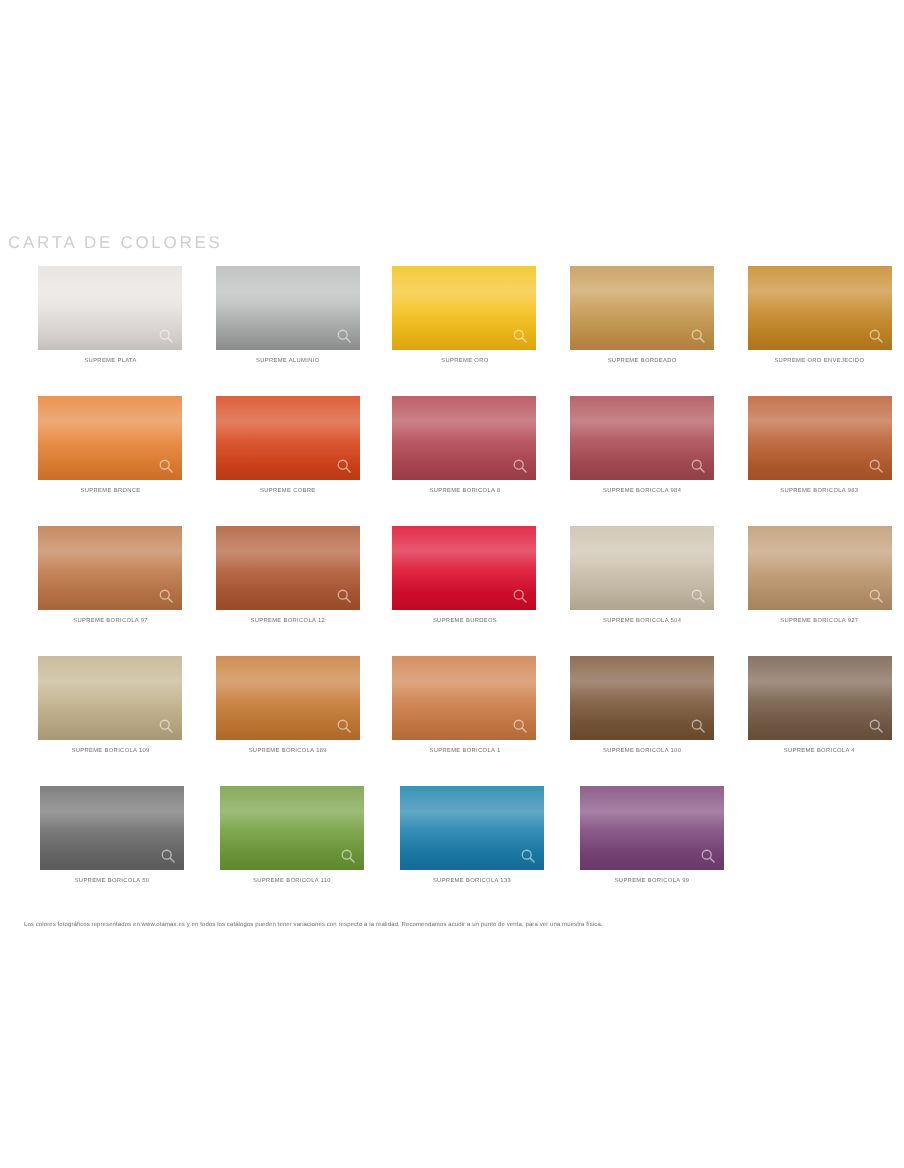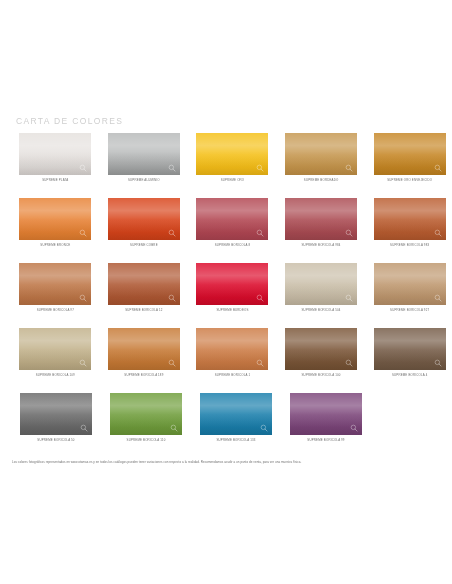--- a/index.html
+++ b/index.html
@@ -15,21 +15,21 @@
     position: relative;
   }
   .page {
     width: 452px;
     height: 584px;
     position: relative;
     background: #ffffff;
   }
   .page-title {
     position: absolute;
-    left: 16px;
+    left: 4px;
     top: 116px;
     font-size: 8.5px;
     letter-spacing: 1.35px;
     color: #cfcfcf;
     font-weight: 400;
     white-space: nowrap;
   }
   .grid {
     position: absolute;
     left: 0px;

